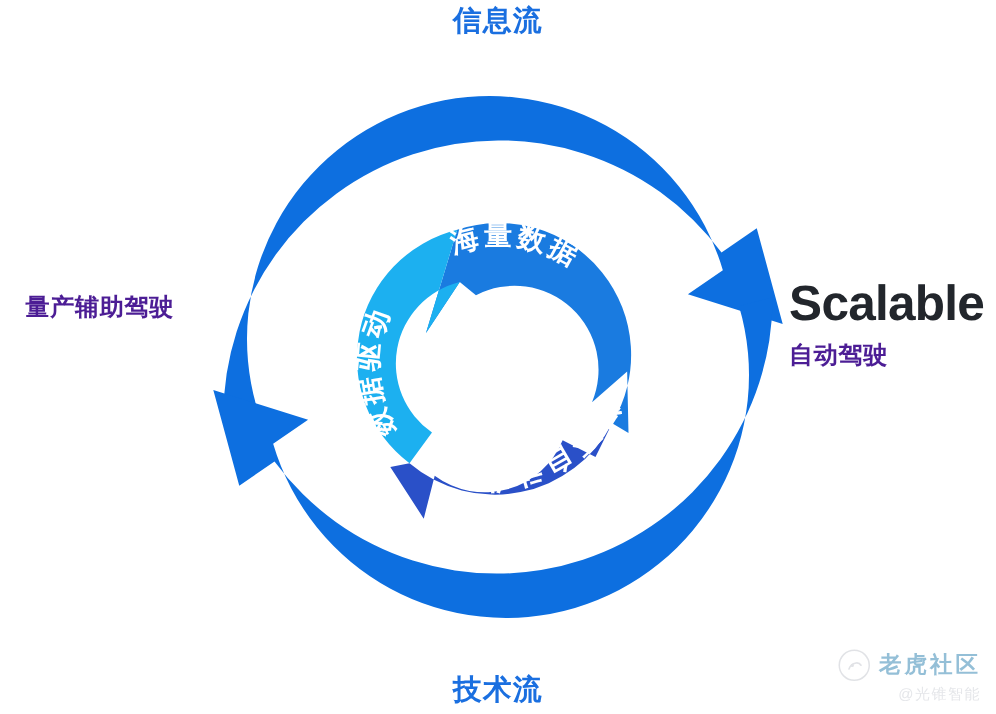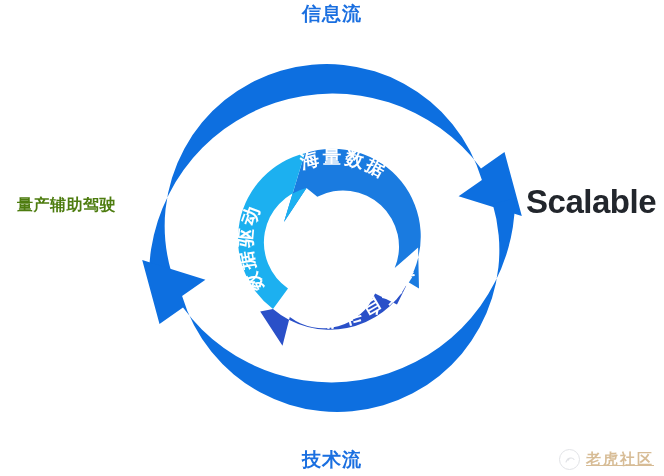--- a/index.html
+++ b/index.html
@@ -29,21 +29,21 @@
   .side-en{
     font-size:33px;
     font-weight:800;
     color:#22262C;
     line-height:0.98;
     letter-spacing:-0.5px;
   }
   .side-cn{
     font-size:16px;
     font-weight:700;
-    color:#4d7c0f;
+    color:#4c1d95;
     margin-top:9px;
     letter-spacing:0.5px;
   }
   #block-left{left:14px;top:186px;text-align:left;}
   #block-left .side-cn{margin-left:3px;}
   #block-right{right:8px;top:186px;text-align:left;}
 
   .watermark{
     position:absolute;
     right:10px;
@@ -52,21 +52,21 @@
     opacity:0.42;
     user-select:none;
   }
   .wm-row{display:flex;align-items:center;justify-content:flex-end;gap:6px;}
   .wm-mark{
     width:19px;height:19px;border-radius:50%;
     border:1.4px solid #b8bcc4;
     display:flex;align-items:center;justify-content:center;
     font-size:11px;color:#b8bcc4;line-height:1;
   }
-  .wm-name{font-size:15px;color:#a16207;letter-spacing:2px;font-weight:600;text-decoration:underline;}
+  .wm-name{font-size:15px;color:#0369a1;letter-spacing:2px;font-weight:600;}
   .wm-sub{font-size:10px;color:#c0c4cc;letter-spacing:1px;margin-top:2px;}
 
   .arc-text{
     font-size:18.5px;
     font-weight:700;
     fill:#ffffff;
     letter-spacing:2.5px;
     font-family:"Liberation Sans","DejaVu Sans",sans-serif;
   }
 </style>
@@ -164,27 +164,29 @@
   <div class="side-block" id="block-left">
     <div class="side-en">
     </div>
     <div class="side-cn">量产辅助驾驶</div>
   </div>
 
   <div class="side-block" id="block-right">
     <div class="side-en">
       <div>Scalable</div>
     </div>
+    <div class="side-cn">自动驾驶</div>
   </div>
 
   <div class="watermark">
     <div class="wm-row">
       <div class="wm-mark">
         <svg width="12" height="12" viewBox="0 0 12 12" aria-hidden="true">
           <path d="M2 8 C3.5 3.5, 8.5 3, 10 5.5" stroke="#b8bcc4" stroke-width="1.1" fill="none" stroke-linecap="round"></path>
           <circle cx="4.2" cy="5.6" r="1.1" fill="#b8bcc4"></circle>
         </svg>
       </div>
       <div class="wm-name">老虎社区</div>
     </div>
+    <div class="wm-sub">@光锥智能</div>
   </div>
 
 </div>
 
 </body></html>

